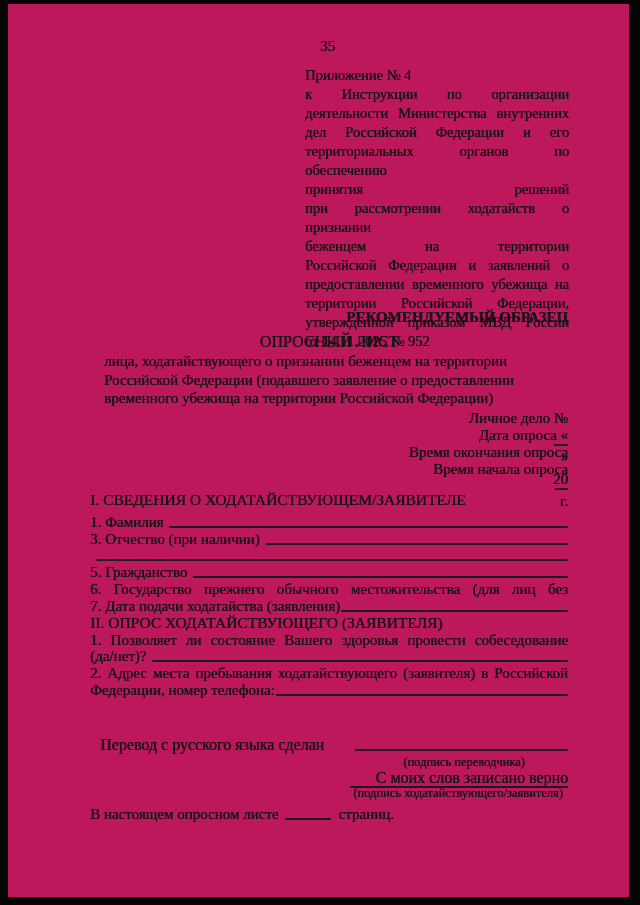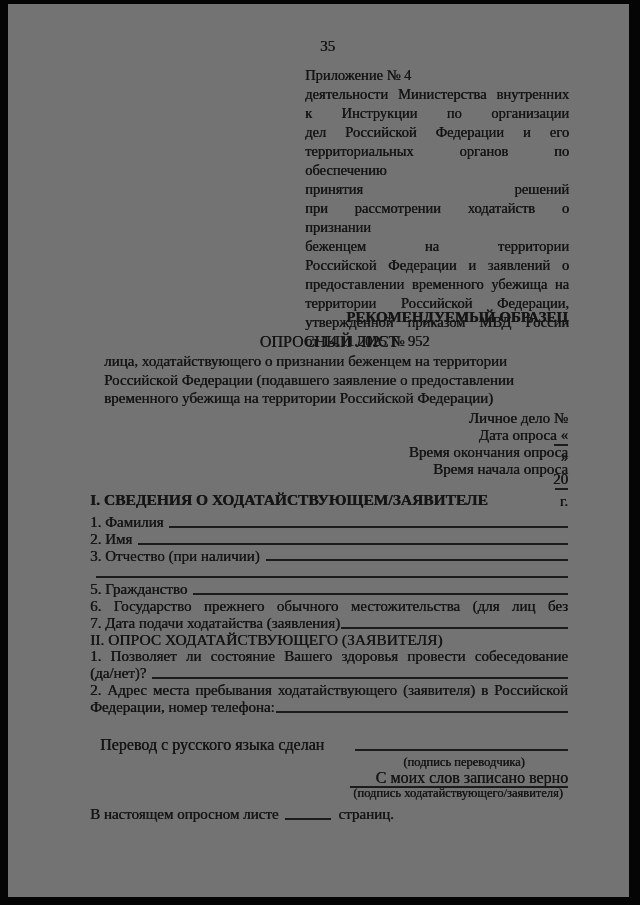--- a/index.html
+++ b/index.html
@@ -1,17 +1,17 @@
 <!DOCTYPE html>
 <html><head>
 <meta charset="utf-8">
 <style>
   html,body{margin:0;padding:0;background:#222;}
   .doc{
-    position:relative;width:640px;height:905px;background:#737373;
+    position:relative;width:640px;height:905px;background:#be185d;
     font-family:"Liberation Serif", serif;color:#151515;overflow:hidden;
     text-shadow:0.4px 0 0 currentColor;
   }
   .bar{position:absolute;background:#050505;}
   .bar.top{left:0;top:0;width:640px;height:4px;}
   .bar.left{left:0;top:0;width:8px;height:905px;}
   .bar.right{left:629px;top:0;width:11px;height:905px;}
   .bar.bottom{left:0;top:897px;width:640px;height:8px;}
 
   .abs{position:absolute;}
@@ -23,21 +23,21 @@
   .subtitle{left:104px;top:352px;width:478px;font-size:15px;line-height:18.5px;}
 
   .caseblock{left:348px;top:410px;width:220px;font-size:15px;}
   .crow{display:flex;align-items:flex-end;height:17px;line-height:17px;flex-direction:column;}
   .lbl{white-space:nowrap;}
   .fill{flex:1;border-bottom:2px solid #1b1b1b;margin-bottom:3px;margin-left:6px;}
   .fill.tight{margin-left:1px;}
   .seg{border-bottom:2px solid #1b1b1b;margin-bottom:3px;display:inline-block;}
 
   .sec-heading{font-size:15.5px;}
-  .h1pos{left:90px;top:491px;font-weight:bold;}
+  .h1pos{left:90px;top:491px;}
   .form{left:90px;top:514px;width:478px;font-size:15px;}
   .frow{display:flex;height:16.8px;line-height:16.8px;align-items:flex-end;}
   .jrow{height:16.8px;line-height:16.8px;text-align:justify;text-align-last:justify;}
   .hrow{height:16.8px;line-height:16.8px;}
 
   .sigrow{display:flex;height:17px;line-height:17px;align-items:flex-end;width:478px;}
   .spacer{flex:1;}
   .sigline{width:213px;border-bottom:2px solid #1b1b1b;margin-bottom:2px;}
   .caption{font-size:12.5px;text-align:center;width:224px;}
   .indent{margin-left:10px;}
@@ -52,22 +52,22 @@
 
   <div class="bar top"></div>
   <div class="bar left"></div>
   <div class="bar right"></div>
   <div class="bar bottom"></div>
 
   <div class="abs pageno">35</div>
 
   <div class="abs appendix">
     <div>Приложение № 4</div>
+    <div class="jfull">к Инструкции по организации</div>
     <div class="jfull">деятельности Министерства внутренних</div>
-    <div class="jfull">к Инструкции по организации</div>
     <div class="jfull">дел Российской Федерации и его</div>
     <div class="jfull">территориальных органов по обеспечению</div>
     <div class="jfull">принятия решений</div>
     <div class="jfull">при рассмотрении ходатайств о признании</div>
     <div class="jfull">беженцем на территории</div>
     <div class="jfull">Российской Федерации и заявлений о</div>
     <div class="jfull">предоставлении временного убежища на</div>
     <div class="jfull">территории Российской Федерации,</div>
     <div class="jfull">утвержденной приказом МВД России</div>
     <div>от 14.11.2025 № 952</div>
@@ -104,24 +104,20 @@
       <span class="lbl">Время начала опроса</span>
       <span class="fill"></span>
     </div>
   </div>
 
   <div class="abs sec-heading h1pos">I. СВЕДЕНИЯ О ХОДАТАЙСТВУЮЩЕМ/ЗАЯВИТЕЛЕ</div>
 
   <div class="abs form">
     <div class="frow">
       <span class="lbl">1. Фамилия</span>
-      <span class="fill"></span>
-    </div>
-    <div class="frow">
-      <span class="lbl">2. Имя</span>
       <span class="fill"></span>
     </div>
     <div class="frow">
       <span class="lbl">3. Отчество (при наличии)</span>
       <span class="fill"></span>
     </div>
     <div class="frow">
       <span class="fill"></span>
     </div>
     <div class="frow">

